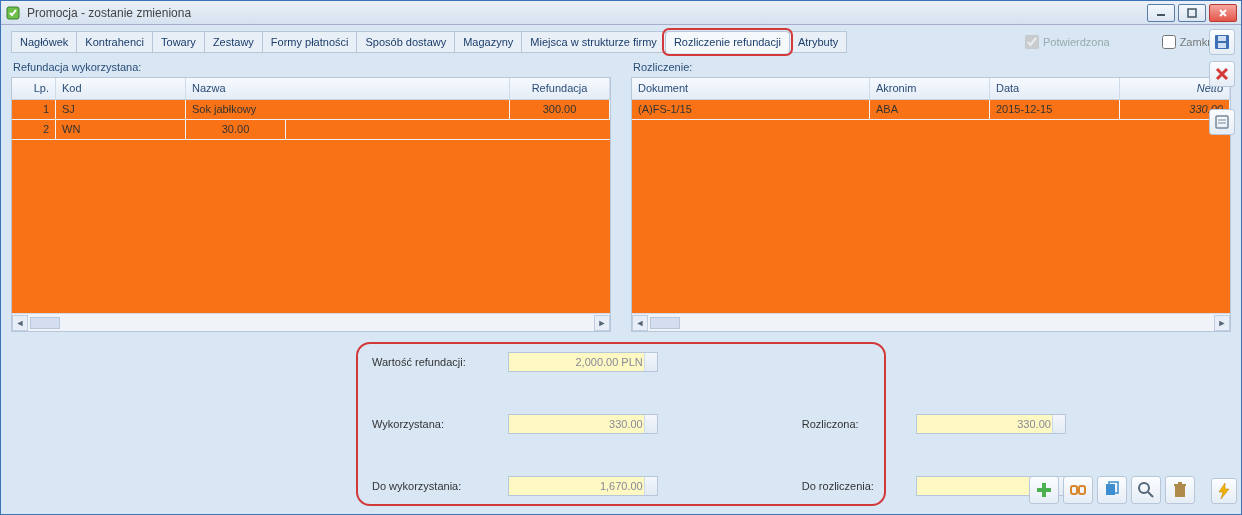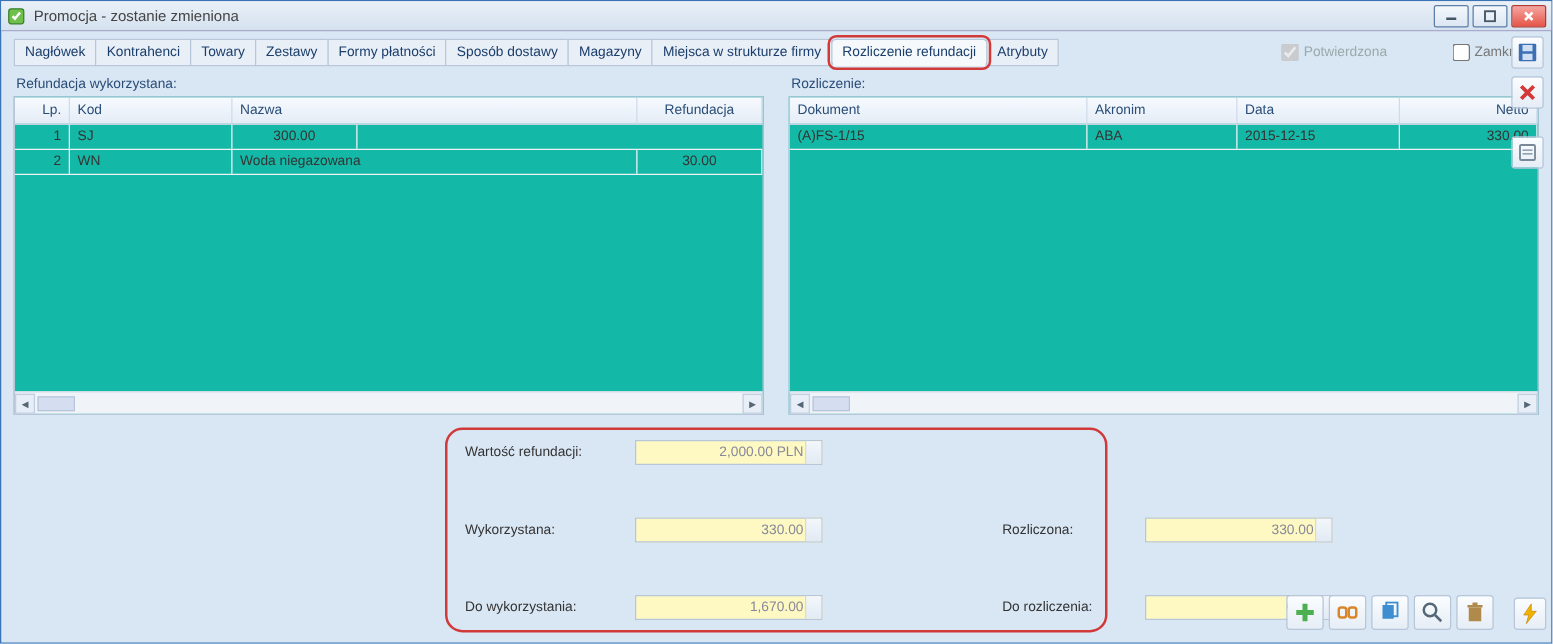--- a/index.html
+++ b/index.html
@@ -103,21 +103,21 @@
     min-width: 0;
   }
   .pane-title {
     font-size: 11px;
     color: #2a4d78;
     margin: 2px 0 4px 2px;
   }
   .grid {
     flex: 1;
     border: 1px solid #b7c6d9;
-    background: #14b8a6;
+    background: #f97316;
     display: flex;
     flex-direction: column;
     min-height: 0;
   }
   .grid-header {
     display: flex;
     background: linear-gradient(#f7faff,#e4ecf6);
     border-bottom: 1px solid #c4d1e1;
     height: 22px;
     align-items: stretch;
@@ -174,21 +174,21 @@
   }
   
   .lg .c1 { width: 44px; text-align: right; }
   .lg .c2 { width: 130px; }
   .lg .c3 { flex: 1; }
   .lg .c4 { width: 100px; text-align: center; }
   
   .rg .c1 { flex: 1.4; }
   .rg .c2 { width: 120px; }
   .rg .c3 { width: 130px; }
-  .rg .c4 { width: 110px; text-align: right; }
+  .rg .c4 { width: 110px; text-align: right; font-style: italic; }
   .summary {
     margin: 10px auto 0 auto;
     width: 530px;
     border: 2px solid #d23a3a;
     border-radius: 14px;
     padding: 8px 14px;
     display: grid;
     grid-template-columns: auto 150px 60px auto 150px;
     row-gap: 6px;
     column-gap: 10px;
@@ -328,26 +328,26 @@
           <div class="grid-header">
             <div class="col c1">Lp.</div>
             <div class="col c2">Kod</div>
             <div class="col c3">Nazwa</div>
             <div class="col c4">Refundacja</div>
           </div>
           <div class="grid-body" id="left-body">
               <div class="grid-row">
                 <div class="cell c1 ta-r">1</div>
                 <div class="cell c2">SJ</div>
+                <div class="cell c3">Sok jabłkowy</div>
                 <div class="cell c4 ta-r">300.00</div>
               </div>
               <div class="grid-row">
                 <div class="cell c1 ta-r">2</div>
                 <div class="cell c2">WN</div>
-                <div class="cell c3">Woda niegazowana</div>
                 <div class="cell c4 ta-r">30.00</div>
               </div>
             </div>
           <div class="grid-scroll">
             <div class="arrow">◄</div>
             <div class="thumb"></div>
             <div class="track"></div>
             <div class="arrow">►</div>
           </div>
         </div>

